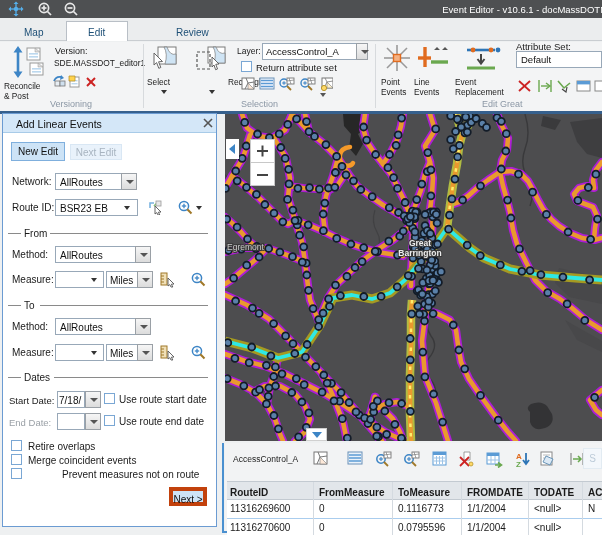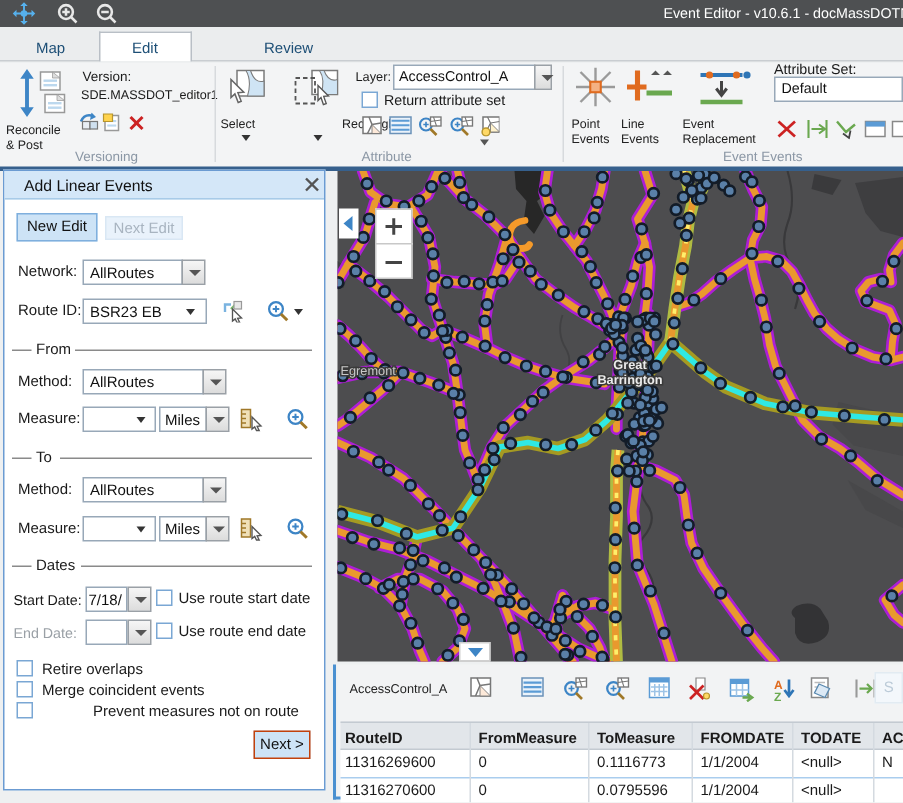--- a/index.html
+++ b/index.html
@@ -136,21 +136,21 @@
       </g>
       <g transform="translate(80,0)">
         <rect x="1" y="1" width="11" height="10" fill="#fff" stroke="#777"></rect>
         <path d="M4,1 L6,5 L3,11 M6,5 L12,4" stroke="#777" fill="none" stroke-width=".8"></path>
         <path d="M6,5 l6,6 l-6,0 Z" fill="#fff2cc" stroke="#777" stroke-width=".6"></path>
         <circle cx="3" cy="11" r="2.6" fill="#ffd966" stroke="#b8962e"></circle>
       </g>
   </g>
 </svg>
 <div class="ddv" style="left:320px;top:93px;border-top-color:#555;"></div>
-<div class="grplbl" style="left:241px;">Attribute</div>
+<div class="grplbl" style="left:241px;">Selection</div>
 <div class="grpsep" style="left:375px;"></div>
 
 <svg class="abs" style="left:384px;top:45px" width="26" height="26" viewBox="0 0 26 26">
   <g stroke="#9a9a9a" stroke-width="1.6">
     <line x1="13" y1="0" x2="13" y2="26"></line>
       <line x1="0" y1="13" x2="26" y2="13"></line>
     <line x1="3" y1="3" x2="23" y2="23"></line>
       <line x1="23" y1="3" x2="3" y2="23"></line>
   </g>
   <rect x="9.5" y="9.5" width="7" height="7" fill="#f4b183" stroke="#e06b1f" stroke-width="1.4"></rect>
@@ -187,21 +187,21 @@
       <path d="M28,4 L32,7 L28,10" fill="none"></path>
     </g>
   <g stroke="#6aa84f" stroke-width="1.6" fill="none">
       <path d="M40,2 L46,9 L52,4"></path>
       <path d="M44,10 l4,3 l1,-5" stroke="#444" stroke-width="1.2"></path>
     </g>
   <rect x="59" y="2" width="13" height="10" fill="#fff" stroke="#888"></rect>
     <rect x="59" y="2" width="13" height="3.4" fill="#5b9bd5"></rect>
   <rect x="77" y="2" width="12" height="10" fill="#fff" stroke="#888"></rect>
 </svg>
-<div class="grplbl" style="left:482px;">Event Events</div>
+<div class="grplbl" style="left:482px;">Edit Great</div>
 
 <div class="abs" style="left:0;top:111px;width:602px;height:3px;background:#36608d;"></div>
 
 <div class="abs" style="left:2px;top:113px;width:215px;height:414px;background:#fff;border:1px solid #6b9bd2;"></div>
 <div class="abs" style="left:3px;top:114px;width:213px;height:19px;background:#d4e7f8;border-bottom:1px solid #a8cbe8;"></div>
 <div class="abs" style="left:16px;top:118px;font-size:10.5px;color:#111;">Add Linear Events</div>
 <svg class="abs" style="left:203px;top:118px" width="10" height="10" viewBox="0 0 10 10">
     <g stroke="#555" stroke-width="1.6">
       <line x1="1" y1="1" x2="9" y2="9"></line>
       <line x1="9" y1="1" x2="1" y2="9"></line>
@@ -309,21 +309,21 @@
 <div class="cbx" style="left:104px;top:415px;"></div>
 <div class="abs lbl" style="left:119px;top:416px;">Use route end date</div>
 
 <div class="cbx" style="left:11px;top:440px;"></div>
 <div class="abs lbl" style="left:28px;top:441px;">Retire overlaps</div>
 <div class="cbx" style="left:11px;top:454px;"></div>
 <div class="abs lbl" style="left:28px;top:455px;">Merge coincident events</div>
 <div class="cbx" style="left:11px;top:468px;"></div>
 <div class="abs lbl" style="left:28px;top:469px;padding-left:34px;">Prevent measures not on route</div>
 
-<div class="abs" style="left:169px;top:487px;width:38px;height:19px;background:#cde3f6;border:1px solid #c2410c;font-size:10px;color:#111;text-align:center;line-height:17px;">Next &gt;</div>
+<div class="abs" style="left:169px;top:487px;width:38px;height:19px;background:#cde3f6;border:4px solid #c2410c;font-size:10px;color:#111;text-align:center;line-height:17px;">Next &gt;</div>
 
 <svg width="377" height="327" viewBox="0 0 377 327" style="position:absolute;left:225px;top:114px;background:#4d4d4f">
 <path d="M118,0 L142,0 L141,14 L133,20 L138,30 L131,42 L124,34 L126,20 L119,12 Z" fill="#272727"></path>
 <path d="M345,8 L377,4 L377,44 L362,40 L352,28 Z" fill="#3e3e40"></path>
 <path d="M318,2 L336,6 L330,16 L316,12 Z" fill="#3a3a3c"></path>
 <path d="M334,154 L377,164 L377,190 L344,183 L330,169 Z" fill="#48484a"></path>
 <path d="M340,206 L377,227 L377,238 L352,226 Z" fill="#48484a"></path>
 <path d="M305,298 Q300,294 306,290 Q316,286 322,292 L327,300 Q330,310 320,314 Q308,318 305,308 Z" fill="#333335"></path>
 <path d="M0,60 L8,66 L4,78 L0,76 Z" fill="#404042"></path>
 <path d="M300,0 Q306,20 300,35 Q294,52 304,66 Q310,78 305,92" stroke="#39393b" stroke-width="1.4" fill="none"></path>

